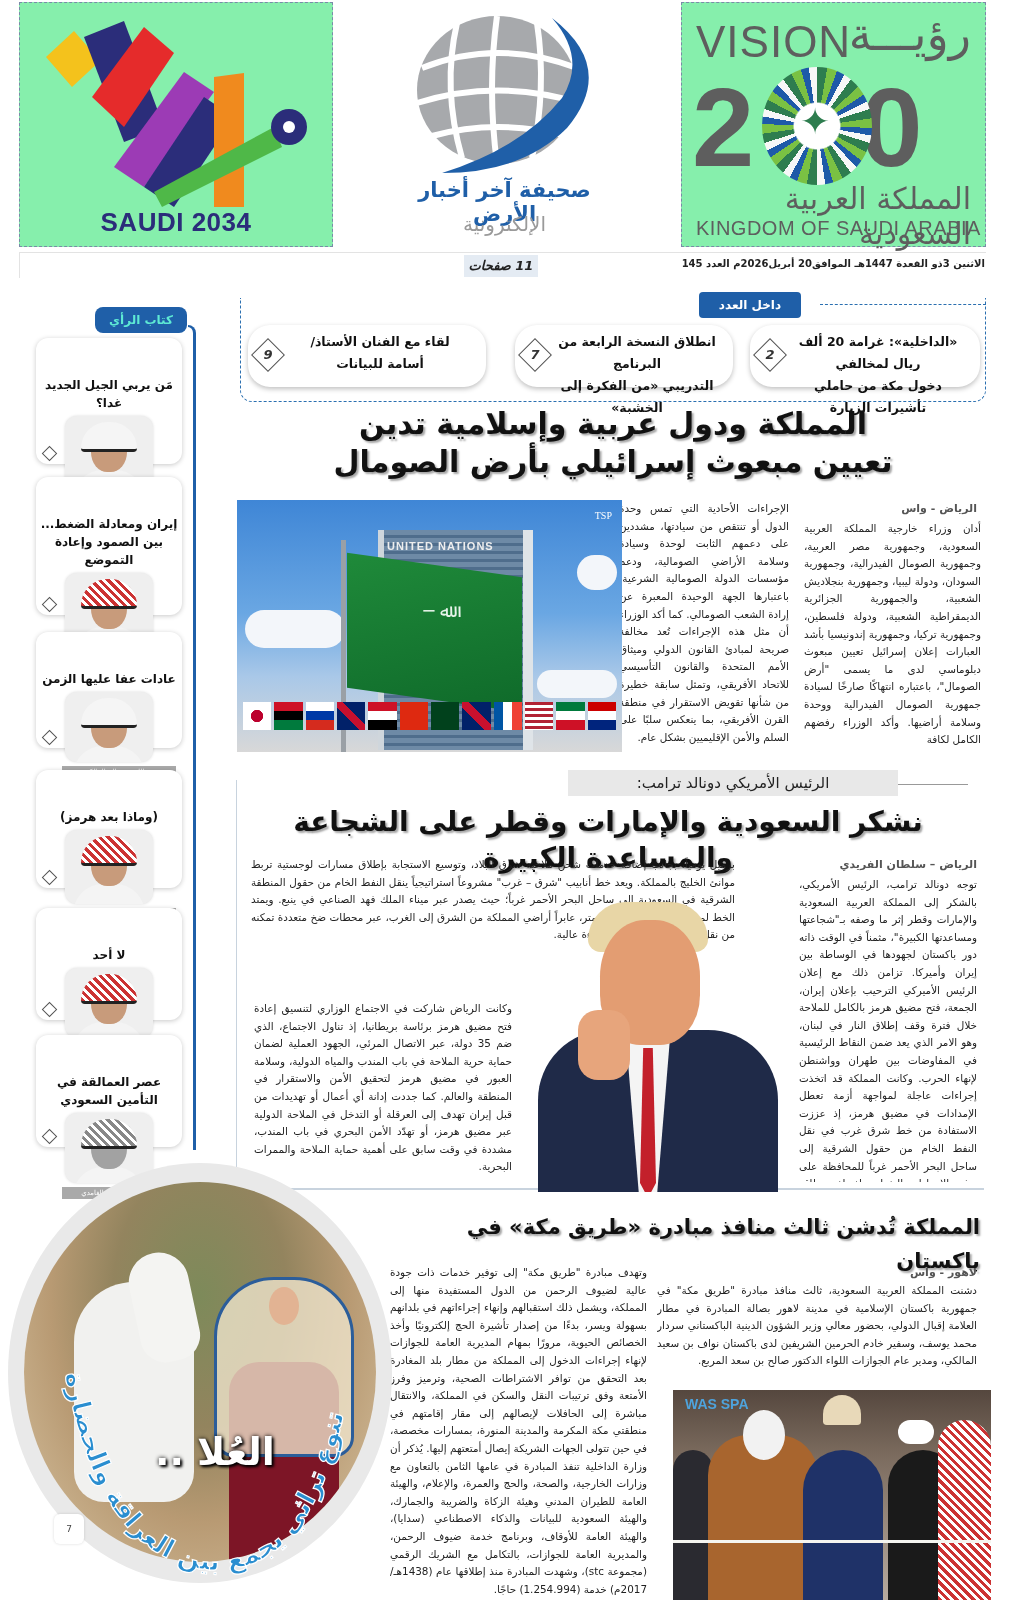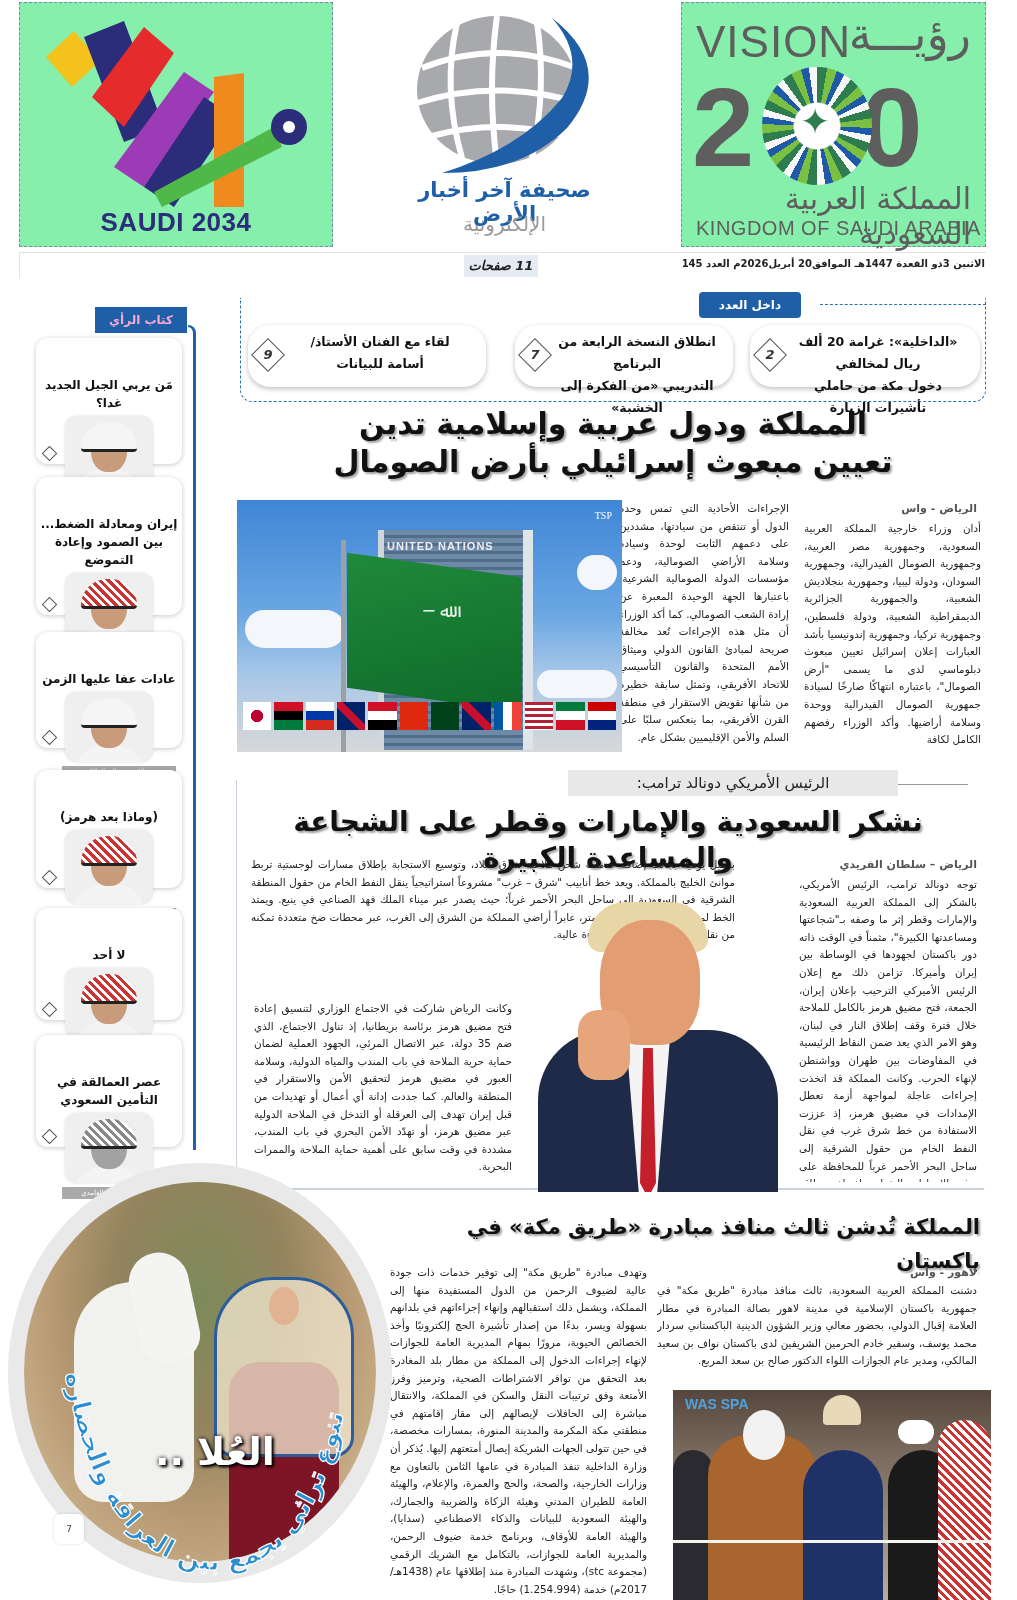--- a/index.html
+++ b/index.html
@@ -35,21 +35,21 @@
   
   .inside-box { position: absolute; left: 240px; top: 298px; width: 746px; height: 104px; border: 1px dashed #2a6fb0; border-top: none; border-radius: 0 0 12px 12px; }
   .inside-top-line { position: absolute; left: 820px; top: 304px; width: 166px; border-top: 1px dashed #2a6fb0; }
   .inside-tag { position: absolute; left: 699px; top: 292px; width: 102px; height: 26px; background: #1f5fa8; color: #fff; font-size: 12px; font-weight: bold; text-align: center; line-height: 26px; border-radius: 4px; }
   .teaser { position: absolute; top: 325px; height: 62px; background: #fff; border-radius: 22px; box-shadow: 0 2px 5px rgba(0,0,0,0.25); padding: 6px 14px 6px 40px; font-size: 12.5px; font-weight: bold; line-height: 22px; text-align: center; }
   .teaser-num { position: absolute; left: 8px; top: 18px; width: 24px; height: 24px; transform: rotate(45deg); border: 1px solid #555; background: #fff; }
   .teaser-num span { display: block; transform: rotate(-45deg); text-align: center; line-height: 22px; font-size: 13px; font-style: italic; color: #333; }
 
   
   .opinion-line { position: absolute; left: 188px; top: 325px; width: 8px; height: 825px; border-top: 2px solid #1f5fa8; border-right: 3px solid #1f5fa8; border-radius: 0 8px 0 0; }
-  .opinion-tag { position: absolute; left: 95px; top: 307px; width: 92px; height: 26px; background: #1f5fa8; color: #f9a8d4; font-size: 12px; font-weight: bold; text-align: center; line-height: 26px; border-radius: 0; }
+  .opinion-tag { position: absolute; left: 95px; top: 307px; width: 92px; height: 26px; background: #1f5fa8; color: #5eead4; font-size: 12px; font-weight: bold; text-align: center; line-height: 26px; border-radius: 8px; }
   .op-card { position: absolute; left: 36px; width: 146px; background: #fff; border-radius: 12px; box-shadow: 0 1px 5px rgba(0,0,0,0.22); }
   .op-title { font-size: 12px; font-weight: bold; text-align: center; line-height: 18px; padding: 6px 4px 2px; margin-top: 32px; }
   .op-photo { margin: 2px auto 0; width: 88px; height: 80px; border-radius: 12px; background: #efefef; position: relative; overflow: hidden; box-shadow: 0 0 3px rgba(0,0,0,0.15); }
   .op-head { position: absolute; left: 26px; top: 12px; width: 36px; height: 44px; border-radius: 50% 50% 45% 45%; background: #c89b7b; }
   .op-shemagh { position: absolute; left: 16px; top: 6px; width: 56px; height: 30px; border-radius: 28px 28px 4px 4px; }
   .op-body { position: absolute; left: 8px; top: 54px; width: 72px; height: 40px; border-radius: 30px 30px 0 0; background: #f4f4f4; }
   .op-name { margin: 4px 6px 5px 26px; height: 12px; background: #a9a9a9; font-size: 7px; color: #fff; text-align: center; line-height: 12px; }
   .op-num { position: absolute; left: 8px; bottom: 5px; width: 11px; height: 11px; transform: rotate(45deg); border: 1px solid #555; background: #fff; }
 
   

